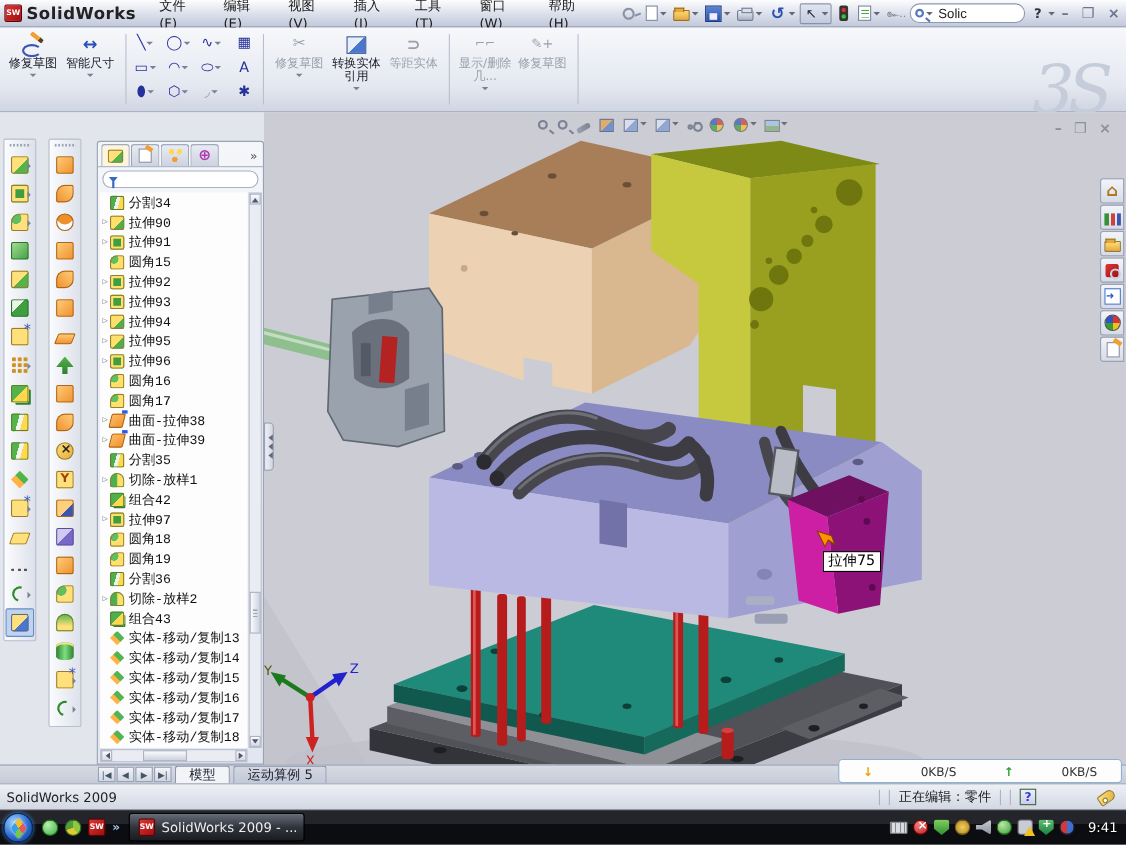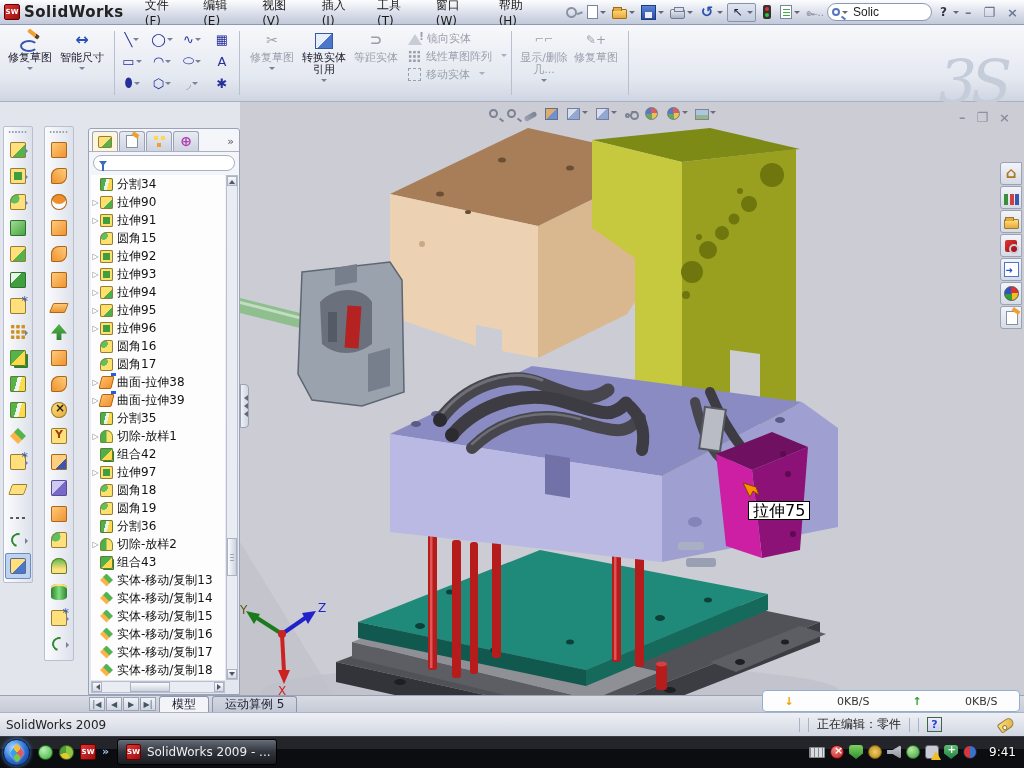--- a/index.html
+++ b/index.html
@@ -103,21 +103,21 @@
   .hz-mag { width:9px; height:9px; border:2px solid #5a6478; border-radius:50%; margin:1px; }
   .hz-mag::after { content:""; position:absolute; left:8px; top:8px; width:5px; height:2px; background:#5a6478; transform:rotate(40deg); }
   .hz-wand { background:linear-gradient(90deg,#8890a4,#5a6478); width:13px; height:5px; margin-top:5px; transform:rotate(-30deg); border-radius:2px; }
   .hz-section { background:linear-gradient(135deg,#e8a040 50%,#4a77cc 50%); border:1px solid #3a4a70; width:13px; height:12px; margin:1px; }
   .hz-cube { background:linear-gradient(135deg,#dfe6f4 45%,#7a9ad0 45%); border:1px solid #50608c; width:13px; height:12px; margin:1px; }
   .hz-glasses { width:5px; height:5px; border:2px solid #5a6478; border-radius:50%; margin:4px 0 0 1px; box-shadow:7px 0 0 -0px #cbccd4,7px 0 0 2px #5a6478; }
   .hz-ball { width:13px; height:13px; border-radius:50%; margin:1px;
     background:conic-gradient(#e03030 0 25%,#f0c020 0 50%,#30a030 0 75%,#2a55c8 0); border:1px solid #555; }
   .hz-photo { background:linear-gradient(#9ec4e8 55%,#7fae6a 55%); border:1px solid #667; width:14px; height:11px; margin-top:2px; }
   #docctl { position:absolute; right:14px; top:8px; display:flex; gap:11px; color:#8a90a0; font-size:13px; font-weight:bold; z-index:25; }
-  #vp-tooltip { position:absolute; left:508px; top:399px; background:#ffffff; border:1px solid #000; font-size:16px;
+  #vp-tooltip { position:absolute; left:508px; top:399px; background:#ffffff; border:1px solid #000; font-size:13px;
     padding:0 4px; line-height:17px; color:#000; z-index:20; white-space:nowrap; }
 
   
   #lefticons { position:absolute; left:0; top:20px; width:88px; height:573px; }
   .strip { position:absolute; width:30px; border:1px solid #b9bfce; border-radius:2px;
     background:linear-gradient(90deg,#fbfcfe,#dde1ea); display:flex; flex-direction:column; align-items:center; padding:3px 0; }
   #strip1 { left:3px; top:4px; }
   #strip2 { left:44px; top:4px; }
   .grip { width:20px; height:4px; margin-bottom:3px;
     background:radial-gradient(circle 1px,#99a2b5 90%,transparent) 0 0/3.2px 4px; }
@@ -165,21 +165,21 @@
   .mt-fm { width:14px; height:12px; background:linear-gradient(135deg,#ffe07a 55%,#54b44a 55%); box-shadow:inset 0 0 0 1px #967c34; border-radius:2px; }
   .mt-pm { width:12px; height:13px; background:#fff; border:1px solid #8890a4; position:relative; }
   .mt-pm::after { content:""; position:absolute; right:-2px; top:-3px; width:7px; height:4px; background:#f0a030; transform:rotate(35deg); }
   .mt-cm { width:13px; height:13px; background:radial-gradient(circle 2.5px at 3px 3px,#ffd84d 95%,transparent),radial-gradient(circle 2.5px at 10px 3px,#ffd84d 95%,transparent),radial-gradient(circle 2.5px at 6px 10px,#f0a030 95%,transparent); }
   .mt-dx { color:#b03ab0; font-size:14px; font-weight:bold; line-height:13px; }
   #mgr-more { margin-left:auto; color:#556; font-size:11px; padding:0 5px 3px 0; }
   #filterrow { padding:3px 4px; }
   #filterpill { height:16px; border:1px solid #a8b0c2; border-radius:8px; background:#fff; display:flex; align-items:center; padding-left:5px; }
   .funnel { width:0; height:0; border-left:4px solid transparent; border-right:4px solid transparent; border-top:5px solid #3a6ac0; position:relative; }
   .funnel::after { content:""; position:absolute; left:-1px; top:-1px; width:2px; height:6px; background:#3a6ac0; }
-  #tree { position:absolute; left:2px; top:46px; right:14px; bottom:14px; background:#fdfdfe; overflow:hidden; font-size:12px; }
+  #tree { position:absolute; left:2px; top:46px; right:14px; bottom:14px; background:#fdfdfe; overflow:hidden; font-size:12px;font-family:Liberation Mono, monospace; }
   .trow { display:flex; align-items:center; height:18px; white-space:nowrap; color:#111; }
   .trow .exp { width:9px; font-size:8px; color:#889; text-align:center; flex:none; }
   .ti { width:13px; height:13px; border-radius:2px; flex:none; margin-right:4px; display:inline-block; position:relative; }
   .ti-split { background:linear-gradient(105deg,#4db04d 40%,#eaf4ea 40% 60%,#ffd84d 60%); box-shadow:inset 0 0 0 1px #5f7f2f; }
   .ti-boss { background:linear-gradient(135deg,#ffe06a 58%,#4db04d 58%); box-shadow:inset 0 0 0 1px #967c34; }
   .ti-cut { background:linear-gradient(#ffe06a,#eec04a); box-shadow:inset 0 0 0 1px #967c34,inset 0 0 0 3px #ffe06a,inset 0 0 0 7px #3f9f3f; }
   .ti-fillet { background:radial-gradient(circle at 28% 28%,#5fc05f 30%,#ffe06a 32%); border-radius:50% 2px 2px 2px; box-shadow:inset 0 0 0 1px #967c34; }
   .ti-surf { background:linear-gradient(135deg,#ffc06a,#ef8f2a); transform:skewX(-14deg); box-shadow:inset 0 0 0 1px #a8661f; }
   .ti-surf::after { content:""; position:absolute; right:-1px; top:-3px; width:5px; height:3px; background:#2a5adf; transform:skewX(14deg); }
   .ti-cutloft { background:linear-gradient(90deg,#4db04d 45%,#ffe06a 55%); border-radius:50% 50% 2px 2px; box-shadow:inset 0 0 0 1px #7a8a2f; }
@@ -424,36 +424,20 @@
       <div class="bigbtn">
         <span class="bico"><span class="b-convert" style="display:inline-block"></span></span>
         <span class="lbl">转换实体引用</span>
         <span class="dd"></span>
       </div>
       <div class="bigbtn dis">
         <span class="bico b-offset">⊃</span>
         <span class="lbl">等距实体</span>
       </div>
     </div>
-    <div id="stackgrp">
-      <div class="srow">
-        <span class="si si-mirror"></span>
-        <span>镜向实体</span>
-      </div>
-      <div class="srow">
-        <span class="si si-pattern"></span>
-        <span>线性草图阵列</span>
-        <span class="dd"></span>
-      </div>
-      <div class="srow">
-        <span class="si si-move"></span>
-        <span>移动实体</span>
-        <span class="dd"></span>
-      </div>
-    </div>
     <div class="vsep"></div>
     <div class="grp">
       <div class="bigbtn dis">
         <span class="bico b-showdel">⌐⌐</span>
         <span class="lbl">显示/删除几...</span>
         <span class="dd"></span>
       </div>
       <div class="bigbtn dis">
         <span class="bico b-repair">✎+</span>
         <span class="lbl">修复草图</span>

